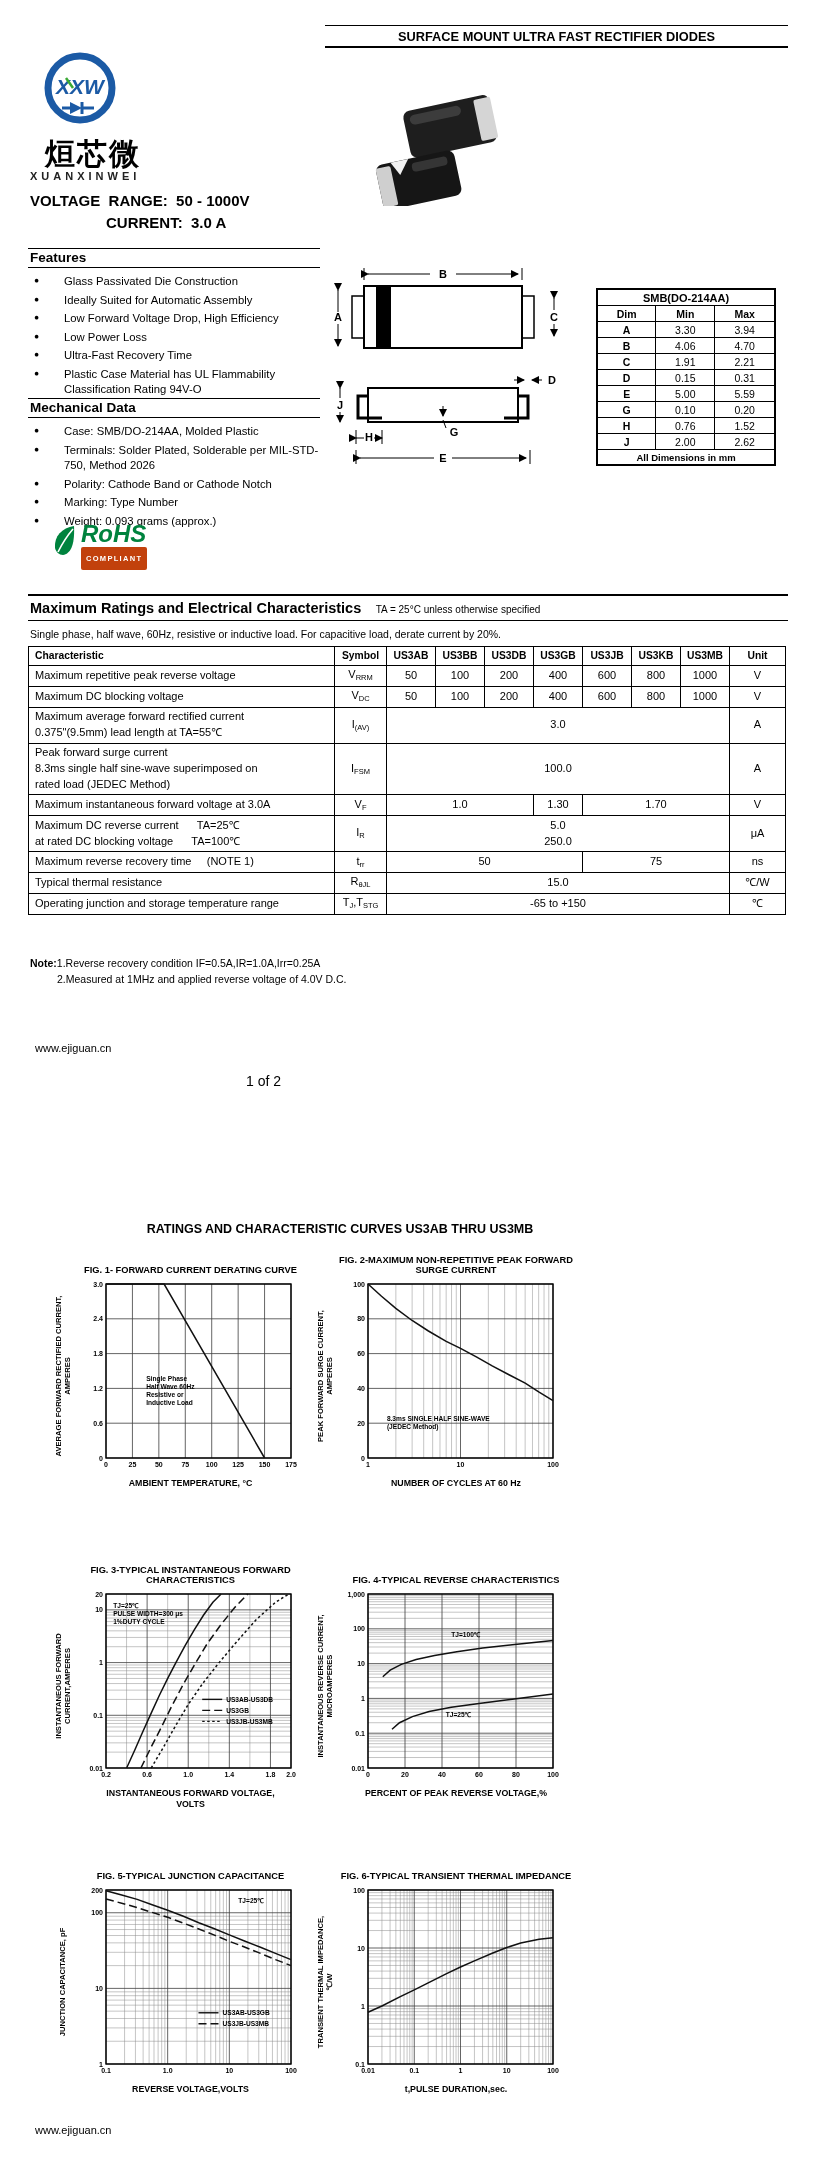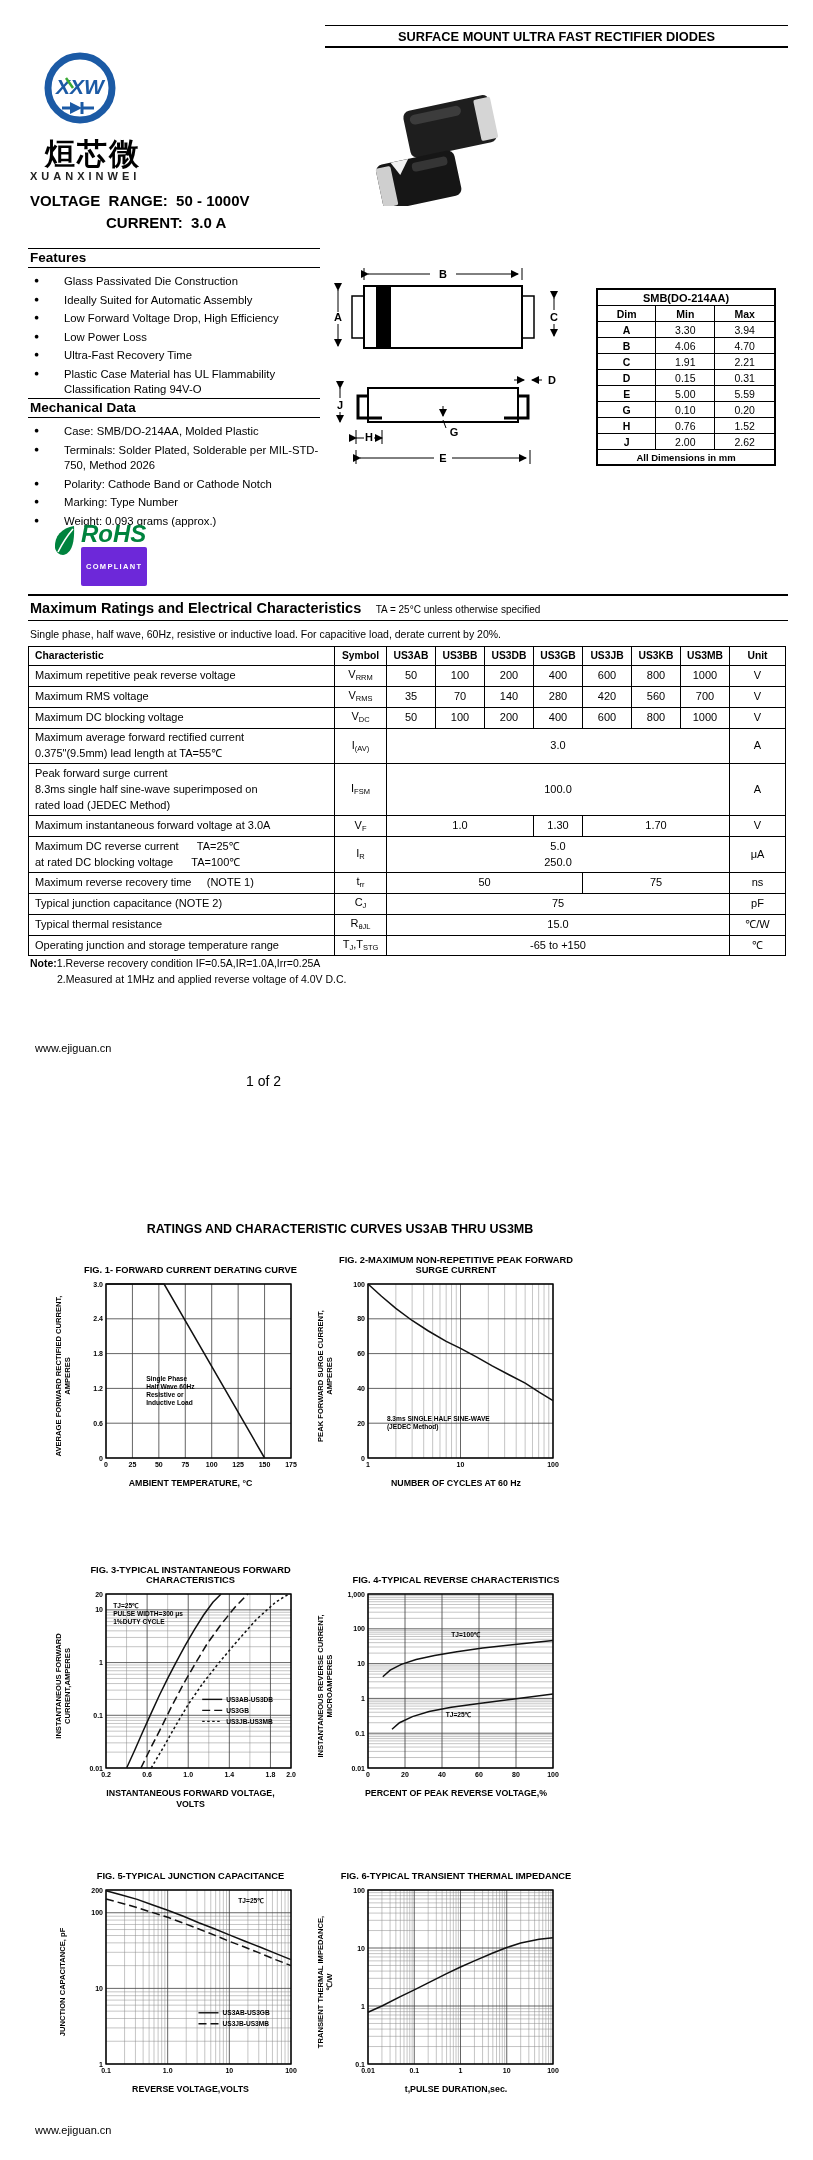--- a/index.html
+++ b/index.html
@@ -18,22 +18,22 @@
 
   
   .sec-h{font-size:13.5px;font-weight:bold;border-top:1.5px solid #000;border-bottom:1.5px solid #000;padding:1px 0 2px 2px;}
   ul.blist{margin:6px 0 0;padding:0;list-style:none;}
   ul.blist li{position:relative;padding-left:36px;font-size:11.3px;line-height:1.38;margin-bottom:3px;}
   ul.blist li::before{content:"●";position:absolute;left:6px;top:1px;font-size:8.5px;}
 
   
   .rohs{display:flex;align-items:flex-start;gap:3px;}
   .rohs-name{color:#00833e;font-size:24px;font-weight:bold;line-height:1;font-style:italic;}
-  .rohs-sub{background:#6d28d9;color:#fff;font-size:7.5px;font-weight:bold;letter-spacing:1.3px;
-            padding:15px 5px;border-radius:2px;margin-top:1px;text-align:center;width:max-content;}
+  .rohs-sub{background:#c2410c;color:#fff;font-size:7.5px;font-weight:bold;letter-spacing:1.3px;
+            padding:7px 5px;border-radius:2px;margin-top:1px;text-align:center;width:max-content;}
 
   
   #dim-table{border-collapse:collapse;width:180px;font-size:10.5px;border:2px solid #000;}
   #dim-table td,#dim-table th{border:1px solid #000;text-align:center;padding:1.5px 2px;}
   #dim-table .ttl{font-weight:bold;font-size:11px;}
   #dim-table .ftr{font-weight:bold;font-size:9.5px;margin-left:12px;}
 
   
   .rat-head{border-top:2.5px solid #000;border-bottom:1.5px solid #000;padding:3px 0 3px 2px;}
   .rat-title{font-size:14.5px;font-weight:bold;}
@@ -291,32 +291,20 @@
             <td>50</td>
             <td>100</td>
             <td>200</td>
             <td>400</td>
             <td>600</td>
             <td>800</td>
             <td>1000</td>
             <td>V</td>
           </tr>
           <tr>
-            <td class="cchar">Maximum RMS voltage</td>
-            <td>V<sub>RMS</sub></td>
-            <td>35</td>
-            <td>70</td>
-            <td>140</td>
-            <td>280</td>
-            <td>420</td>
-            <td>560</td>
-            <td>700</td>
-            <td>V</td>
-          </tr>
-          <tr>
             <td class="cchar">Maximum DC blocking voltage</td>
             <td>V<sub>DC</sub></td>
             <td>50</td>
             <td>100</td>
             <td>200</td>
             <td>400</td>
             <td>600</td>
             <td>800</td>
             <td>1000</td>
             <td>V</td>
@@ -351,26 +339,20 @@
             <td colspan="7" class="pre">5.0
 250.0</td>
             <td>μA</td>
           </tr>
           <tr>
             <td class="cchar">Maximum reverse recovery time     (NOTE 1)</td>
             <td>t<sub>rr</sub></td>
             <td colspan="4">50</td>
             <td colspan="3">75</td>
             <td>ns</td>
-          </tr>
-          <tr>
-            <td class="cchar">Typical junction capacitance (NOTE 2)</td>
-            <td>C<sub>J</sub></td>
-            <td colspan="7">75</td>
-            <td>pF</td>
           </tr>
           <tr>
             <td class="cchar">Typical thermal resistance</td>
             <td>R<sub>θJL</sub></td>
             <td colspan="7">15.0</td>
             <td>℃/W</td>
           </tr>
           <tr>
             <td class="cchar">Operating junction and storage temperature range</td>
             <td>T<sub>J</sub>,T<sub>STG</sub></td>

